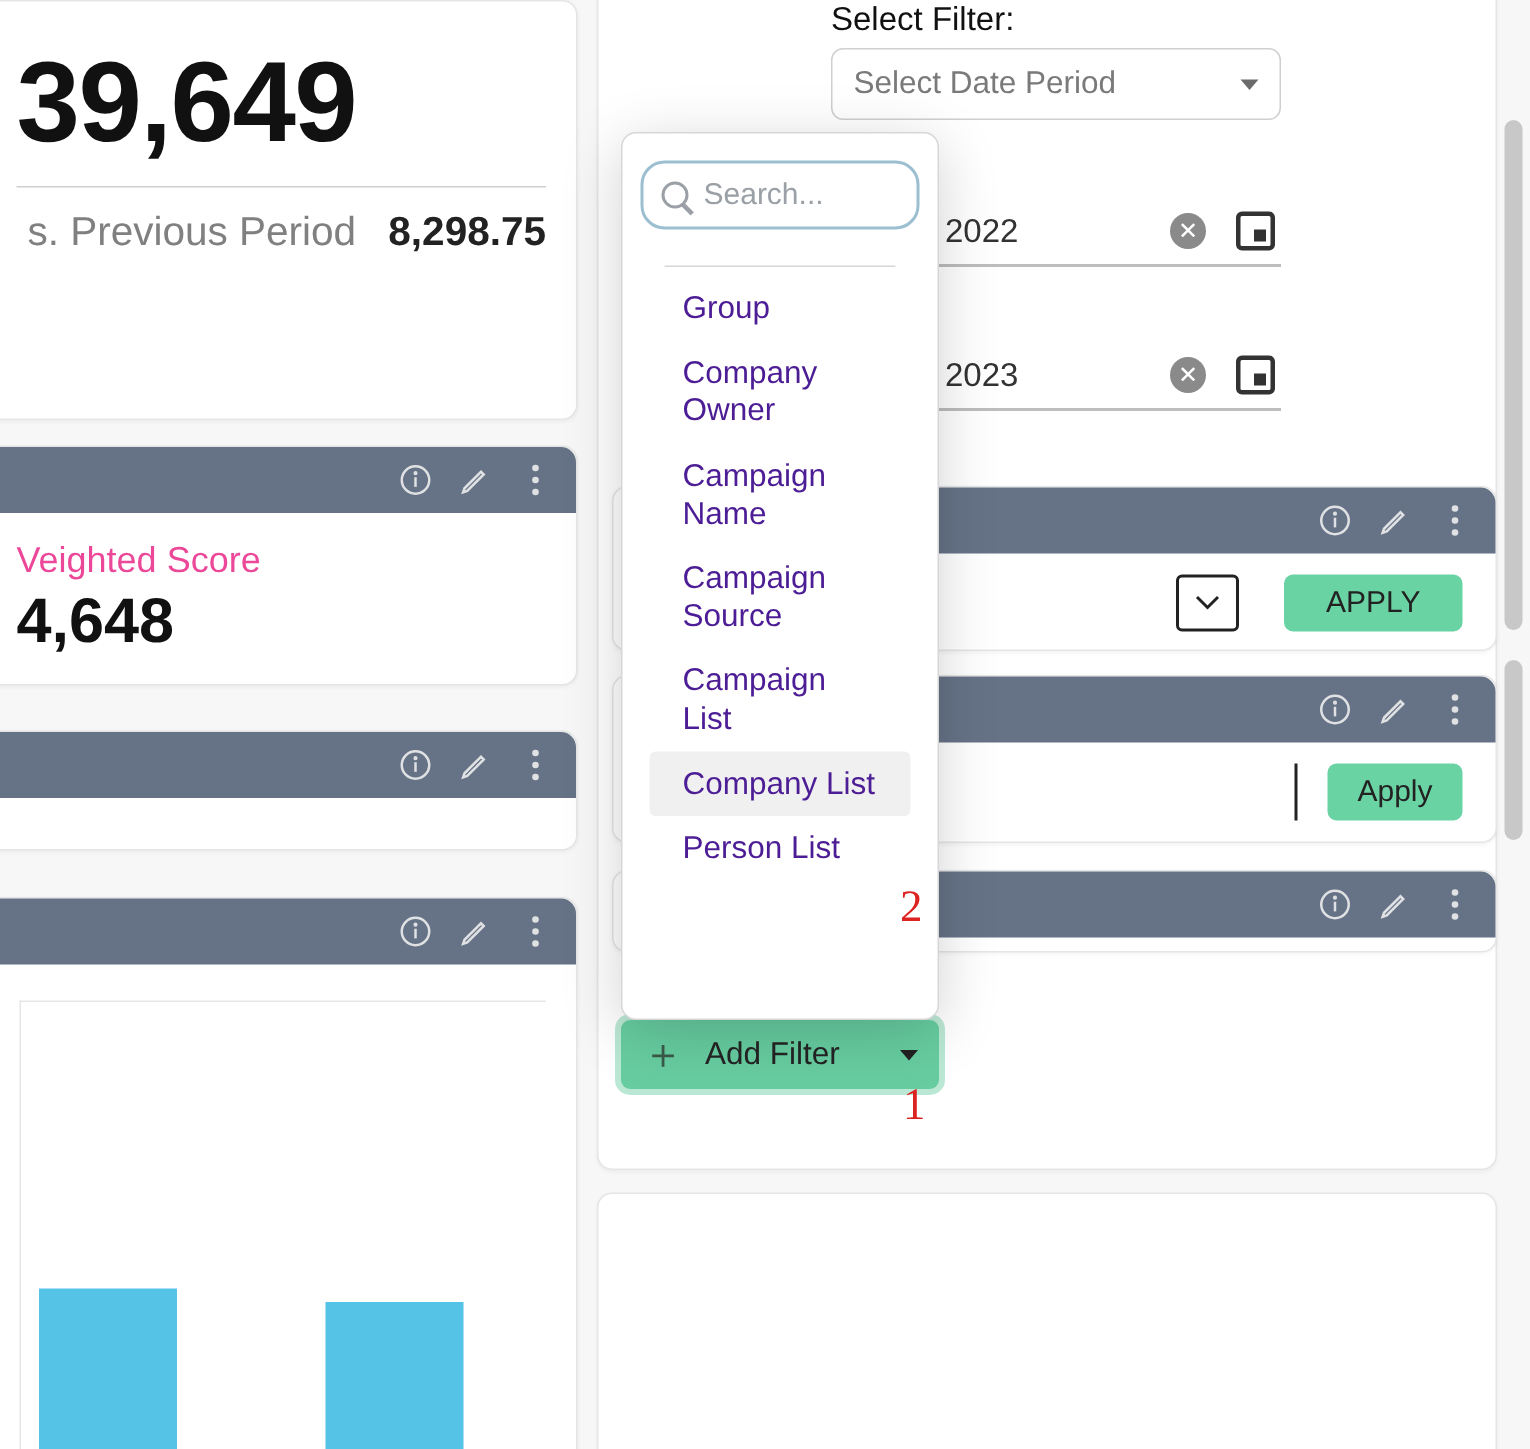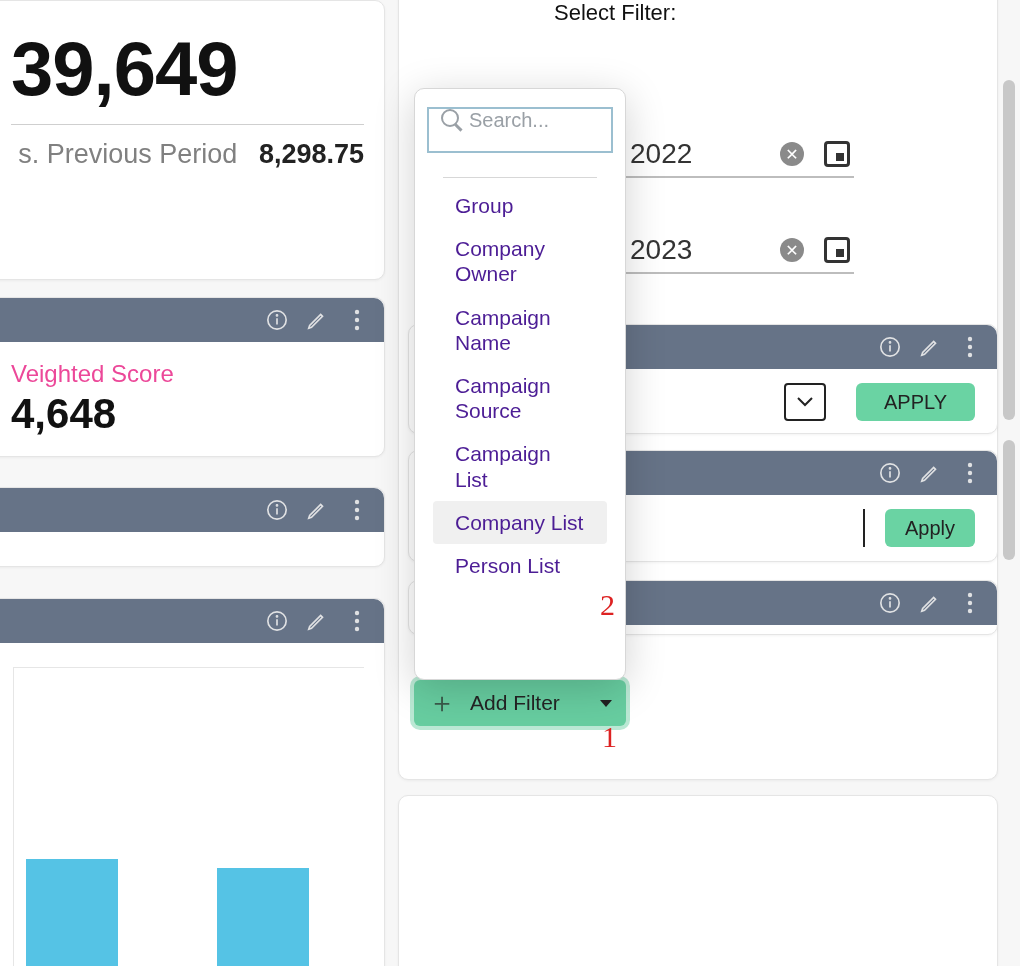--- a/index.html
+++ b/index.html
@@ -89,21 +89,21 @@
   .date-row .dlabel { font-size: 22px; margin-bottom: 6px; }
   .date-input {
     border-bottom: 2px solid #bdbdbd;
     height: 46px;
     display: flex;
     align-items: center;
     justify-content: flex-end;
     gap: 20px;
     padding-right: 4px;
   }
-  .date-input .value { font-size: 28px; color: #333; margin-right: auto; margin-left: 76px; }
+  .date-input .value { font-size: 22px; color: #333; margin-right: auto; margin-left: 76px; }
   .circle-x {
     width: 24px; height: 24px; border-radius: 50%;
     background: #8a8a8a; color: #fff; font-size: 16px;
     display: inline-flex; align-items: center; justify-content: center;
   }
   .calendar-icon {
     width: 26px; height: 26px; border: 3px solid #333; border-radius: 4px;
     position: relative; display: inline-block;
   }
   .calendar-icon::after {
@@ -138,23 +138,23 @@
     width: 212px; height: 592px;
     background: #fff;
     border: 1px solid #d7d7d7;
     border-radius: 10px;
     box-shadow: 0 8px 40px rgba(0,0,0,0.18);
     padding: 18px 12px 6px 12px;
     z-index: 100;
   }
   .search-box {
     border: 2px solid #9bbfd0;
-    border-radius: 0;
+    border-radius: 16px;
     height: 46px;
-    display: flex; gap: 10px;
+    display: flex; align-items: center; gap: 10px;
     padding: 0 12px; color: #9aa0a6; font-size: 20px;
   }
   .mag {
     width: 18px; height: 18px; border: 2.5px solid #9aa0a6; border-radius: 50%;
     position: relative; display: inline-block;
   }
   .mag::after {
     content: ""; position: absolute; width: 9px; height: 2.5px; background: #9aa0a6;
     bottom: -3px; right: -6px; transform: rotate(45deg);
   }
@@ -292,20 +292,24 @@
       <div class="gridline" style="top:24px"></div>
       <div class="bar bar1"></div>
       <div class="bar bar2"></div>
     </div>
   </div>
 
   <div class="right-card right-top"></div>
 
   <div class="filter-block">
     <div class="label">Select Filter:</div>
+    <div class="select-field">
+      <span>Select Date Period</span>
+      <span class="caret-down"></span>
+    </div>
   </div>
 
   <div class="date-row" style="top:100px">
     <div class="dlabel">ate:</div>
     <div class="date-input">
       <span class="value">2022</span>
       <span class="circle-x">✕</span>
       <span class="calendar-icon"></span>
     </div>
   </div>

